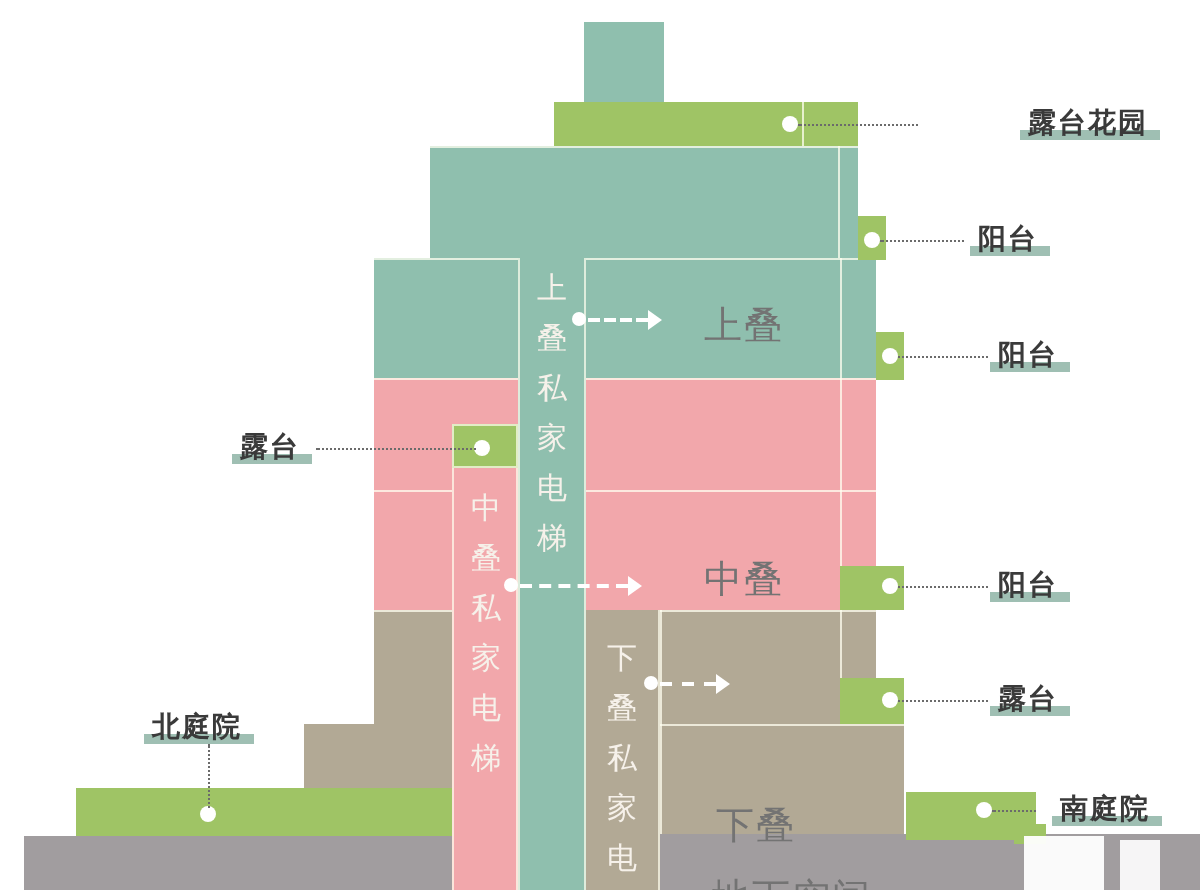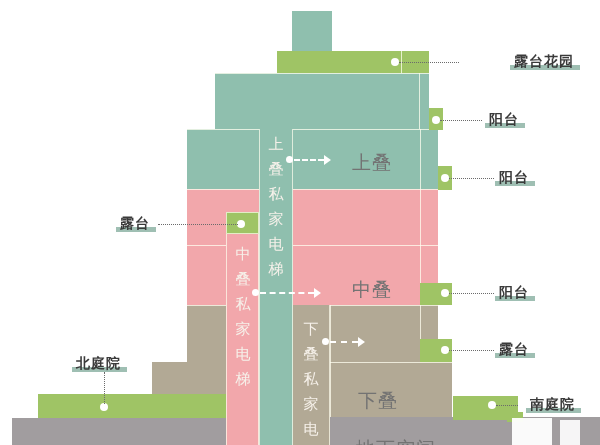--- a/index.html
+++ b/index.html
@@ -103,21 +103,21 @@
   <div class="dot" style="left:252px;top:289px;width:7px;height:7px;"></div>
   <div class="arrow" style="left:260px;top:292px;width:54px;"></div>
   <div class="arrowhead" style="left:314px;top:288px;"></div>
 
   <div class="dot" style="left:322px;top:338px;width:7px;height:7px;"></div>
   <div class="arrow" style="left:330px;top:341px;width:28px;"></div>
   <div class="arrowhead" style="left:358px;top:337px;"></div>
 
   <div class="big" style="left:352px;top:150px;">上叠</div>
   <div class="big" style="left:352px;top:277px;">中叠</div>
-  <div class="big" style="left:358px;top:388px;">下叠</div>
+  <div class="big" style="left:358px;top:400px;">下叠</div>
   <div class="big" style="left:356px;top:436px;">地下空间</div>
 
   <div class="vtext" style="left:266px;top:132px;">
     <span>上</span>
     <span>叠</span>
     <span>私</span>
     <span>家</span>
     <span>电</span>
     <span>梯</span>
   </div>

